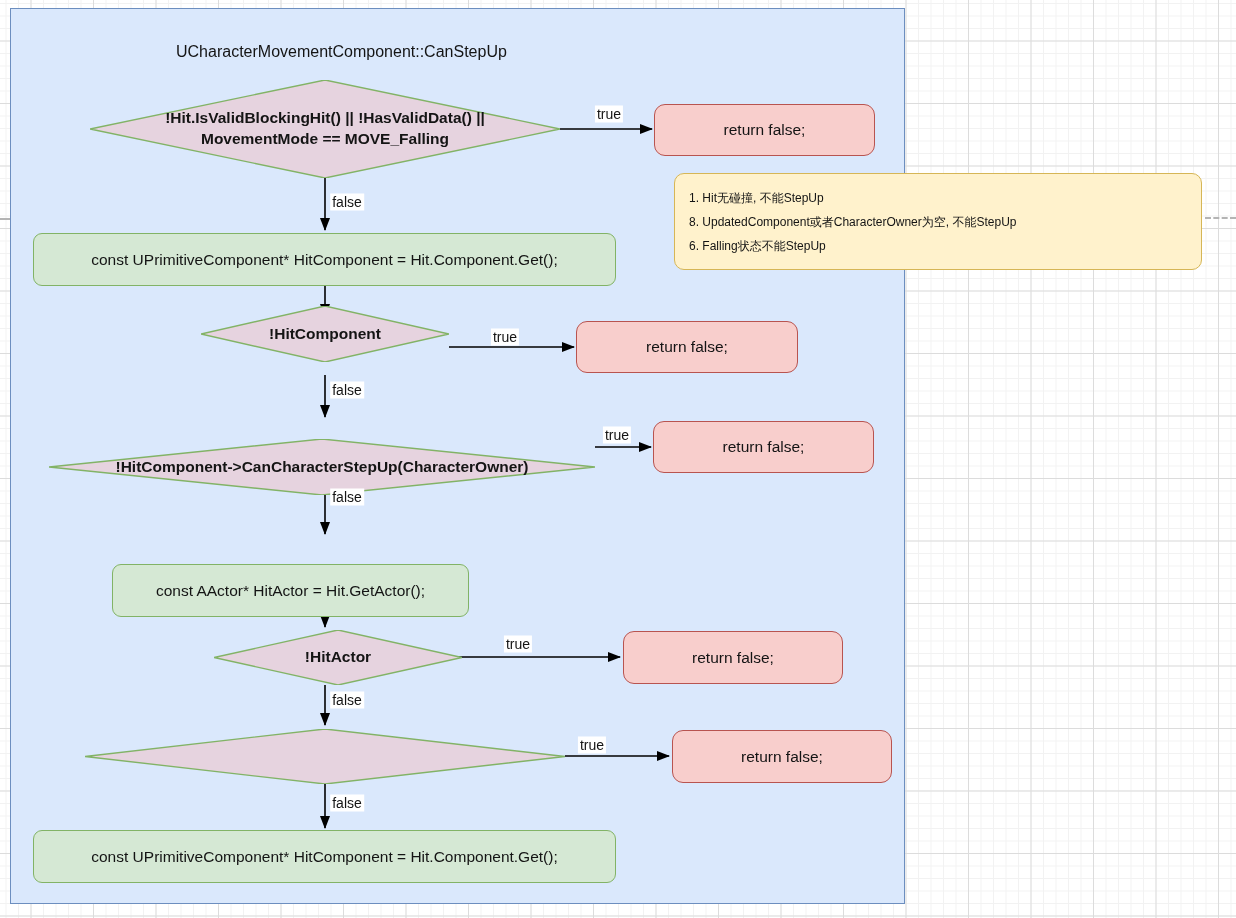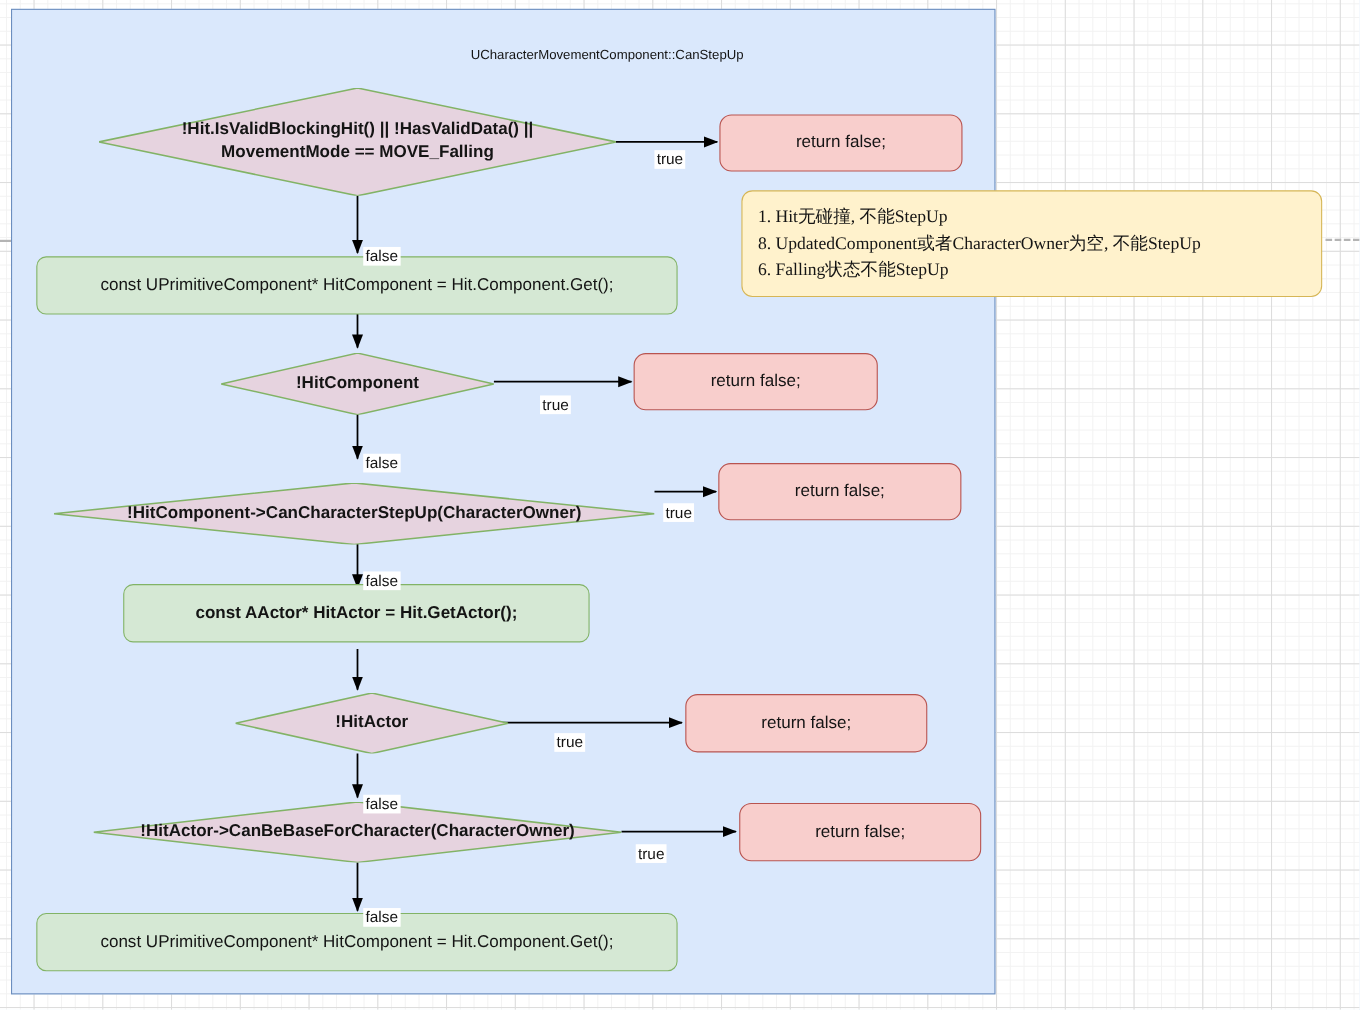--- a/index.html
+++ b/index.html
@@ -33,22 +33,22 @@
     position: absolute;
     left: 10px; top: 8px;
     width: 895px; height: 896px;
     background: #dae8fc;
     border: 1.5px solid #6c8ebf;
     box-sizing: border-box;
   }
   .group-title {
     position: absolute;
     left: 165px; top: 34px; width: 500px;
-    text-align: right;
-    font-size: 12px;
+    text-align: left;
+    font-size: 16px;
     white-space: nowrap;
   }
   .node {
     position: absolute;
     display: flex;
     align-items: center;
     justify-content: center;
     text-align: center;
     font-size: 15.5px;
     box-sizing: border-box;
@@ -86,45 +86,43 @@
     left: 674px; top: 173px;
     width: 528px; height: 97px;
     background: #fff2cc;
     border: 1.3px solid #d6b656;
     border-radius: 10px;
     box-sizing: border-box;
     padding: 11px 14px;
     display: flex;
     flex-direction: column;
     justify-content: center;
-    font-size: 16px;
+    font-size: 12px;
     line-height: 24px;
     z-index: 4;
     white-space: nowrap;
     overflow: hidden;
-    font-family: Liberation Serif, serif;
   }
   svg.edges {
     position: absolute;
     left: 0; top: 0;
     width: 1236px; height: 918px;
     z-index: 2;
     pointer-events: none;
   }
   svg.edges line { stroke: #000000; stroke-width: 1.6; }
   .edge-label {
     position: absolute;
     transform: translate(-50%, -50%);
     background: #ffffff;
     padding: 0 2px;
     font-size: 14px;
     line-height: 17px;
     z-index: 5;
     white-space: nowrap;
-    margin-top: 31px;
   }
 </style>
 </head>
 <body>
 
 <div class="canvas">
 
   <div class="dash" style="left:0; top:218px; width:10px;"></div>
   <div class="dash" style="left:1205px; top:217px; width:31px;"></div>
 
@@ -163,21 +161,21 @@
   </div>
 
   <div class="node terminal" style="left:654px; top:104px; width:221px; height:52px;">
     <span>return false;</span>
   </div>
 
   <div class="node process" style="left:33px; top:233px; width:583px; height:53px;">
     <span>const UPrimitiveComponent* HitComponent = Hit.Component.Get();</span>
   </div>
 
-  <div class="node diamond" style="left:201px; top:321px; width:248px; height:56px;">
+  <div class="node diamond" style="left:201px; top:306px; width:248px; height:56px;">
     <svg class="shape" viewBox="0 0 100 100" preserveAspectRatio="none">
       <polygon points="50,0 100,50 50,100 0,50" vector-effect="non-scaling-stroke"></polygon>
     </svg>
     <div class="dlabel">!HitComponent</div>
   </div>
 
   <div class="node terminal" style="left:576px; top:321px; width:222px; height:52px;">
     <span>return false;</span>
   </div>
 
@@ -185,40 +183,39 @@
     <svg class="shape" viewBox="0 0 100 100" preserveAspectRatio="none">
       <polygon points="50,0 100,50 50,100 0,50" vector-effect="non-scaling-stroke"></polygon>
     </svg>
     <div class="dlabel">!HitComponent-&gt;CanCharacterStepUp(CharacterOwner)</div>
   </div>
 
   <div class="node terminal" style="left:653px; top:421px; width:221px; height:52px;">
     <span>return false;</span>
   </div>
 
-  <div class="node process" style="left:112px; top:531px; width:424px; height:53px;font-weight:bold;">
+  <div class="node process" style="left:112px; top:564px; width:357px; height:53px;">
     <span>const AActor* HitActor = Hit.GetActor();</span>
   </div>
 
   <div class="node diamond" style="left:214px; top:630px; width:248px; height:55px;">
     <svg class="shape" viewBox="0 0 100 100" preserveAspectRatio="none">
       <polygon points="50,0 100,50 50,100 0,50" vector-effect="non-scaling-stroke"></polygon>
     </svg>
     <div class="dlabel">!HitActor</div>
   </div>
 
   <div class="node terminal" style="left:623px; top:631px; width:220px; height:53px;">
     <span>return false;</span>
   </div>
 
   <div class="node diamond" style="left:85px; top:729px; width:480px; height:55px;">
     <svg class="shape" viewBox="0 0 100 100" preserveAspectRatio="none">
       <polygon points="50,0 100,50 50,100 0,50" vector-effect="non-scaling-stroke"></polygon>
     </svg>
-    <div class="dlabel">!HitActor-&gt;CanBeBaseForCharacter(CharacterOwner)</div>
   </div>
 
   <div class="node terminal" style="left:672px; top:730px; width:220px; height:53px;">
     <span>return false;</span>
   </div>
 
   <div class="node process" style="left:33px; top:830px; width:583px; height:53px;">
     <span>const UPrimitiveComponent* HitComponent = Hit.Component.Get();</span>
   </div>
 

